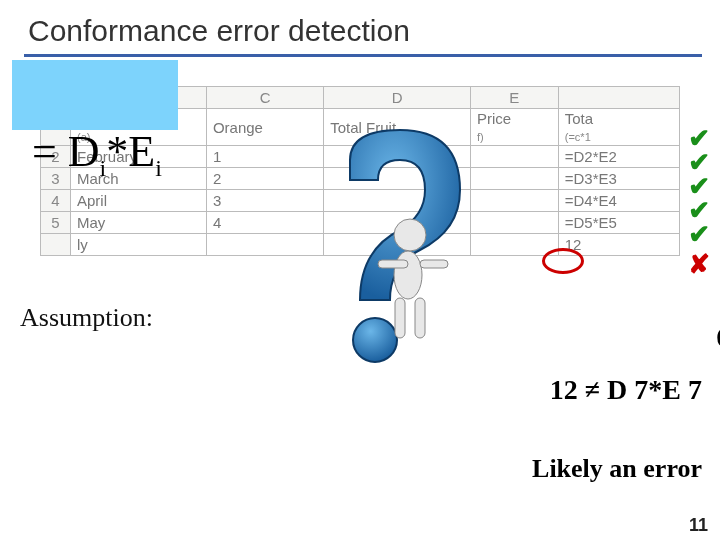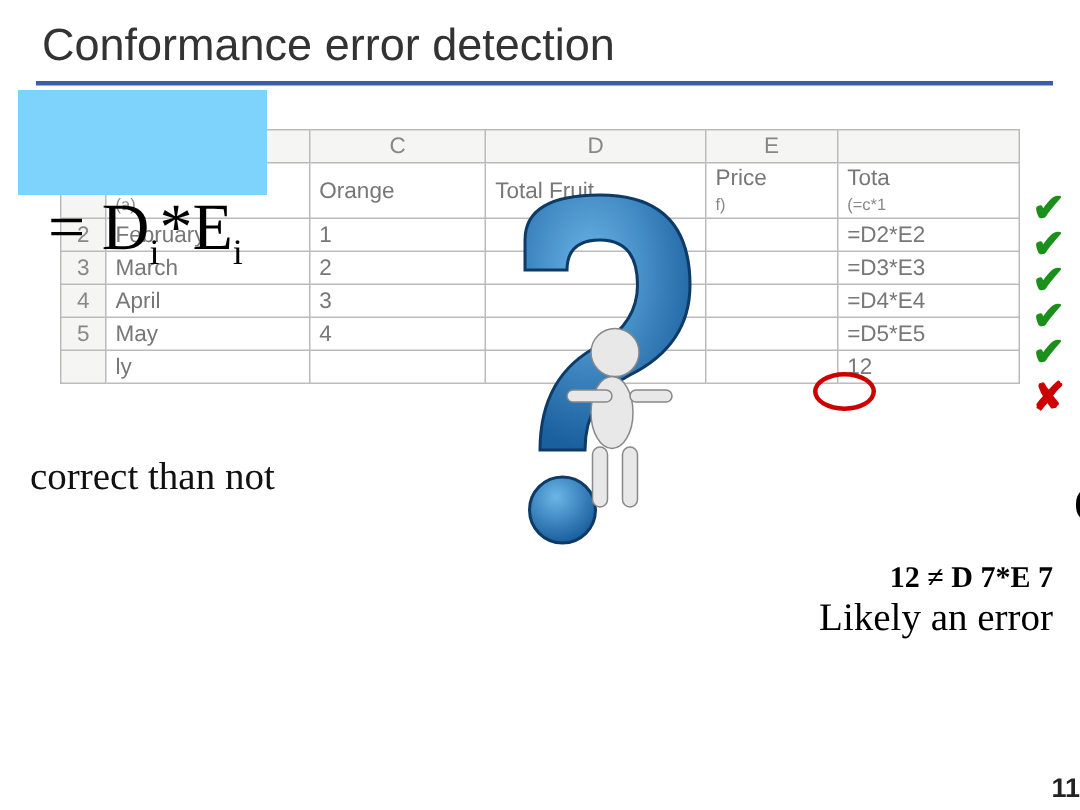--- a/index.html
+++ b/index.html
@@ -110,25 +110,25 @@
     left: 76px;
     height: 20px;
   }
   .arrows span {
     display:inline-block;
     color:#c00; font-size: 20px; font-weight:bold;
     position: relative;
   }
   .arrows .a1 { margin-left: 6px; }
   .arrows .a2 { margin-left: 36px; }
-  .eqline { font-size: 20px; font-weight: bold; }
-  .eqline2 { font-size: 26px; font-weight: normal; }
+  .eqline { font-size: 28px; font-weight: bold; }
+  .eqline2 { font-size: 26px; font-weight: bold; margin-top: 48px; }
   .pagenum {
     position: absolute;
-    right: 0; bottom: 4px;
+    right: 12px; bottom: 4px;
     font-family: Arial, sans-serif;
     font-size: 18px; font-weight: bold; color:#222;
   }
   .fade-bottom {
     position:absolute; left:40px; top:255px; width:640px; height:40px;
     background: linear-gradient(#ffffff00, #ffffff);
     z-index:3;
   }
 </style>
 </head>
@@ -230,21 +230,21 @@
 <div class="marks">
   <span class="chk">✔</span>
   <span class="chk">✔</span>
   <span class="chk">✔</span>
   <span class="chk">✔</span>
   <span class="chk">✔</span>
   <span class="cross">✘</span>
 </div>
 
 <div class="assumption">
-  <div>correct than not</div>
+  <div>Assumption:</div>
 </div>
 
 <div class="eqblock">
   <div class="vals">
     <span>6</span><span class="gap"></span><span>3</span>
   </div>
   <div class="arrows">
     <span class="a1">↑</span>
     <span class="a2">↑</span>
   </div>

